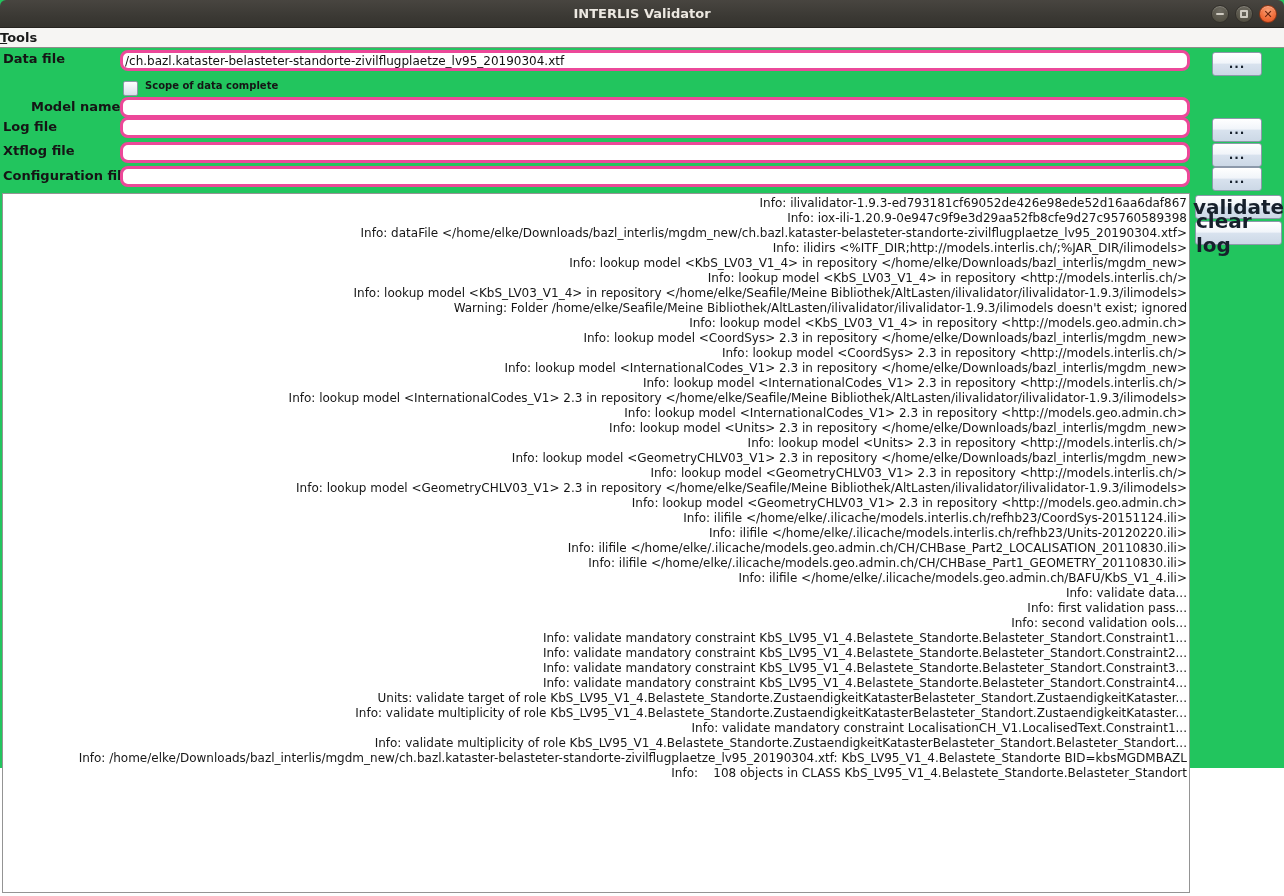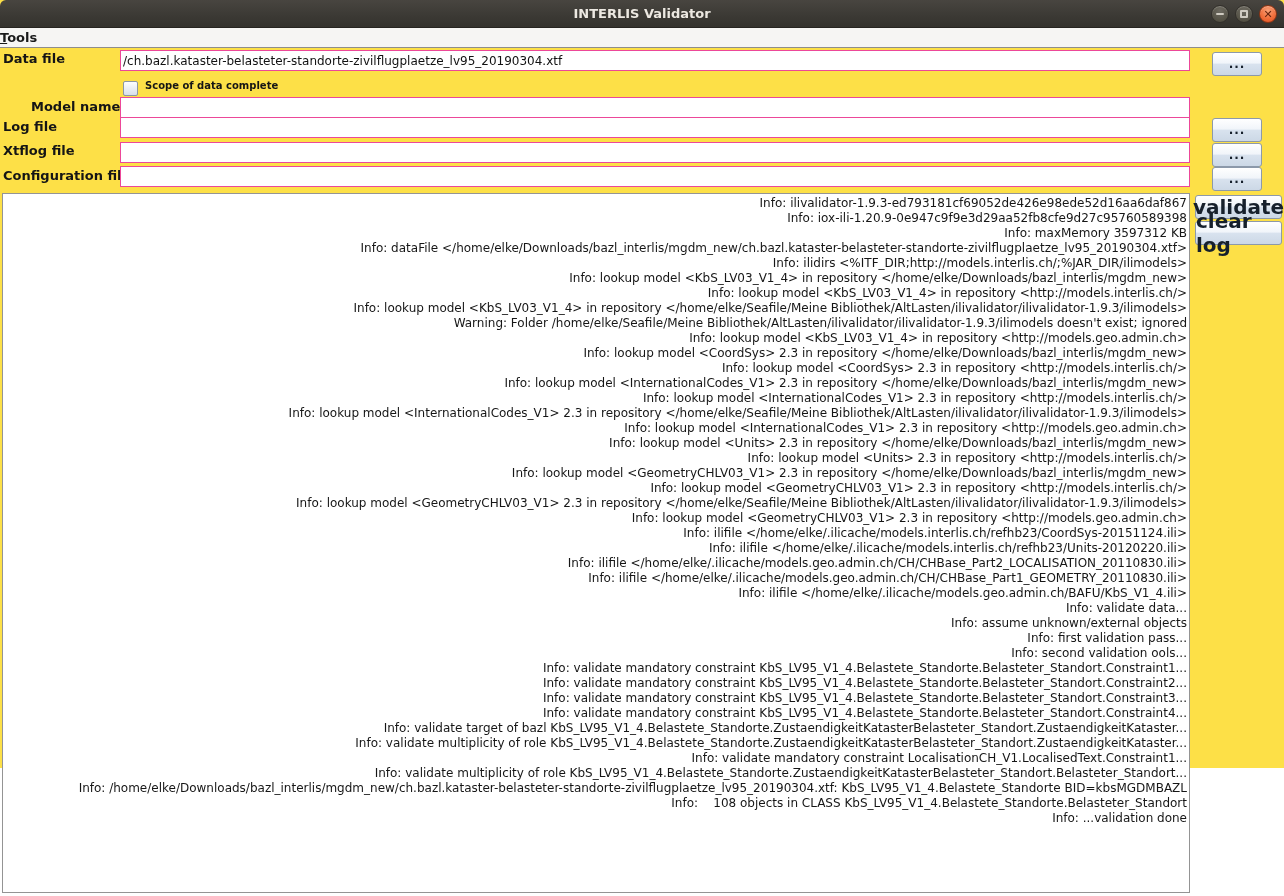--- a/index.html
+++ b/index.html
@@ -1,18 +1,18 @@
 <!DOCTYPE html>
 <html><head>
 <meta charset="utf-8">
 <style>
   * { margin:0; padding:0; box-sizing:border-box; }
   html,body { background:#ffffff; }
   body { width:1284px; height:896px; font-family:"DejaVu Sans", sans-serif; overflow:hidden; }
-  .window { position:relative; width:1284px; height:768px; background:#fde047; }
+  .window { position:relative; width:1284px; height:768px; background:#22c55e; }
 
   
   .titlebar { position:absolute; left:0; top:0; width:1284px; height:28px;
     background:linear-gradient(#484540, #3c3a35 55%, #34322d);
     border-radius:6px 6px 0 0; display:flex; align-items:center; justify-content:center;
     border-bottom:1px solid #262420; }
   .title { color:#ece8e1; font-size:13px; font-weight:bold; }
   .winbtns { position:absolute; right:7px; top:5px; display:flex; gap:6px; }
   .wbtn { width:18px; height:18px; border-radius:50%; display:flex; align-items:center; justify-content:center; cursor:default; }
   .wbtn.minmax { background:radial-gradient(circle at 50% 30%, #6c6960 0%, #585549 60%, #494639 100%);
@@ -24,22 +24,22 @@
   .glyph-close { color:#63220d; font-size:11px; font-weight:bold; line-height:1; font-family:"DejaVu Sans", sans-serif; }
 
   
   .menubar { position:absolute; left:0; top:28px; width:1284px; height:20px;
     background:#f6f5f3; border-bottom:1px solid #8f8d8a; display:flex; align-items:center; }
   .menu-item { font-size:13px; font-weight:bold; color:#1a1a1a; padding:0 0; cursor:default; }
   .menu-item u { text-decoration:underline; }
 
   
   .flabel { position:absolute; left:3px; font-size:13px; font-weight:bold; color:#151515; white-space:nowrap; }
-  .tfield { position:absolute; left:120px; width:1070px; height:21px; border:1px solid #ec4899;
-    background:#ffffff; font-family:"DejaVu Sans", sans-serif; font-size:12px; color:#111; padding:0 2px; border-radius:0; outline:none; }
+  .tfield { position:absolute; left:120px; width:1070px; height:21px; border:3px solid #ec4899;
+    background:#ffffff; font-family:"DejaVu Sans", sans-serif; font-size:12px; color:#111; padding:0 2px; border-radius:8px; outline:none; }
   .checkbox { position:absolute; left:123px; top:81px; width:15px; height:15px;
     background:linear-gradient(#fdfefe, #e7ecf2 60%, #d7dfe8); border:1px solid #8b97a5; border-radius:2px; }
   .cblabel { position:absolute; left:145px; top:80px; font-size:10px; font-weight:bold; color:#151515; }
 
   .btn { position:absolute; display:flex; align-items:center; justify-content:center;
     background:linear-gradient(#ffffff 0%, #f1f5fa 45%, #d8e2ee 52%, #ccd8e6 100%);
     border:1px solid #8c99aa; border-radius:3px; box-shadow:inset 0 1px 0 #ffffff;
     font-family:"DejaVu Sans", sans-serif; font-weight:bold; color:#16202c; cursor:default; }
   .browse { left:1212px; width:50px; height:24px; font-size:12px; letter-spacing:1px; }
   .action { left:1195px; width:87px; height:24px; font-size:20px; }
@@ -93,21 +93,20 @@
   <div class="btn browse" style="top:118px;">...</div>
   <div class="btn browse" style="top:143px;">...</div>
   <div class="btn browse" style="top:167px;">...</div>
 
   <div class="btn action" style="top:195px;">validate</div>
   <div class="btn action" style="top:221px;">clear log</div>
 
   <div class="logarea">
       <div class="log-line">Info: ilivalidator-1.9.3-ed793181cf69052de426e98ede52d16aa6daf867</div>
       <div class="log-line">Info: iox-ili-1.20.9-0e947c9f9e3d29aa52fb8cfe9d27c95760589398</div>
-      <div class="log-line">Info: maxMemory 3597312 KB</div>
       <div class="log-line">Info: dataFile &lt;/home/elke/Downloads/bazl_interlis/mgdm_new/ch.bazl.kataster-belasteter-standorte-zivilflugplaetze_lv95_20190304.xtf&gt;</div>
       <div class="log-line">Info: ilidirs &lt;%ITF_DIR;http://models.interlis.ch/;%JAR_DIR/ilimodels&gt;</div>
       <div class="log-line">Info: lookup model &lt;KbS_LV03_V1_4&gt; in repository &lt;/home/elke/Downloads/bazl_interlis/mgdm_new&gt;</div>
       <div class="log-line">Info: lookup model &lt;KbS_LV03_V1_4&gt; in repository &lt;http://models.interlis.ch/&gt;</div>
       <div class="log-line">Info: lookup model &lt;KbS_LV03_V1_4&gt; in repository &lt;/home/elke/Seafile/Meine Bibliothek/AltLasten/ilivalidator/ilivalidator-1.9.3/ilimodels&gt;</div>
       <div class="log-line">Warning: Folder /home/elke/Seafile/Meine Bibliothek/AltLasten/ilivalidator/ilivalidator-1.9.3/ilimodels doesn't exist; ignored</div>
       <div class="log-line">Info: lookup model &lt;KbS_LV03_V1_4&gt; in repository &lt;http://models.geo.admin.ch&gt;</div>
       <div class="log-line">Info: lookup model &lt;CoordSys&gt; 2.3 in repository &lt;/home/elke/Downloads/bazl_interlis/mgdm_new&gt;</div>
       <div class="log-line">Info: lookup model &lt;CoordSys&gt; 2.3 in repository &lt;http://models.interlis.ch/&gt;</div>
       <div class="log-line">Info: lookup model &lt;InternationalCodes_V1&gt; 2.3 in repository &lt;/home/elke/Downloads/bazl_interlis/mgdm_new&gt;</div>
@@ -119,29 +118,27 @@
       <div class="log-line">Info: lookup model &lt;GeometryCHLV03_V1&gt; 2.3 in repository &lt;/home/elke/Downloads/bazl_interlis/mgdm_new&gt;</div>
       <div class="log-line">Info: lookup model &lt;GeometryCHLV03_V1&gt; 2.3 in repository &lt;http://models.interlis.ch/&gt;</div>
       <div class="log-line">Info: lookup model &lt;GeometryCHLV03_V1&gt; 2.3 in repository &lt;/home/elke/Seafile/Meine Bibliothek/AltLasten/ilivalidator/ilivalidator-1.9.3/ilimodels&gt;</div>
       <div class="log-line">Info: lookup model &lt;GeometryCHLV03_V1&gt; 2.3 in repository &lt;http://models.geo.admin.ch&gt;</div>
       <div class="log-line">Info: ilifile &lt;/home/elke/.ilicache/models.interlis.ch/refhb23/CoordSys-20151124.ili&gt;</div>
       <div class="log-line">Info: ilifile &lt;/home/elke/.ilicache/models.interlis.ch/refhb23/Units-20120220.ili&gt;</div>
       <div class="log-line">Info: ilifile &lt;/home/elke/.ilicache/models.geo.admin.ch/CH/CHBase_Part2_LOCALISATION_20110830.ili&gt;</div>
       <div class="log-line">Info: ilifile &lt;/home/elke/.ilicache/models.geo.admin.ch/CH/CHBase_Part1_GEOMETRY_20110830.ili&gt;</div>
       <div class="log-line">Info: ilifile &lt;/home/elke/.ilicache/models.geo.admin.ch/BAFU/KbS_V1_4.ili&gt;</div>
       <div class="log-line">Info: validate data...</div>
-      <div class="log-line">Info: assume unknown/external objects</div>
       <div class="log-line">Info: first validation pass...</div>
       <div class="log-line">Info: second validation ools...</div>
       <div class="log-line">Info: validate mandatory constraint KbS_LV95_V1_4.Belastete_Standorte.Belasteter_Standort.Constraint1...</div>
       <div class="log-line">Info: validate mandatory constraint KbS_LV95_V1_4.Belastete_Standorte.Belasteter_Standort.Constraint2...</div>
       <div class="log-line">Info: validate mandatory constraint KbS_LV95_V1_4.Belastete_Standorte.Belasteter_Standort.Constraint3...</div>
       <div class="log-line">Info: validate mandatory constraint KbS_LV95_V1_4.Belastete_Standorte.Belasteter_Standort.Constraint4...</div>
-      <div class="log-line">Info: validate target of bazl KbS_LV95_V1_4.Belastete_Standorte.ZustaendigkeitKatasterBelasteter_Standort.ZustaendigkeitKataster...</div>
+      <div class="log-line">Units: validate target of role KbS_LV95_V1_4.Belastete_Standorte.ZustaendigkeitKatasterBelasteter_Standort.ZustaendigkeitKataster...</div>
       <div class="log-line">Info: validate multiplicity of role KbS_LV95_V1_4.Belastete_Standorte.ZustaendigkeitKatasterBelasteter_Standort.ZustaendigkeitKataster...</div>
       <div class="log-line">Info: validate mandatory constraint LocalisationCH_V1.LocalisedText.Constraint1...</div>
       <div class="log-line">Info: validate multiplicity of role KbS_LV95_V1_4.Belastete_Standorte.ZustaendigkeitKatasterBelasteter_Standort.Belasteter_Standort...</div>
       <div class="log-line">Info: /home/elke/Downloads/bazl_interlis/mgdm_new/ch.bazl.kataster-belasteter-standorte-zivilflugplaetze_lv95_20190304.xtf: KbS_LV95_V1_4.Belastete_Standorte BID=kbsMGDMBAZL</div>
       <div class="log-line">Info:    108 objects in CLASS KbS_LV95_V1_4.Belastete_Standorte.Belasteter_Standort</div>
-      <div class="log-line">Info: ...validation done</div>
     </div>
 
 </div>
 
 </body></html>

